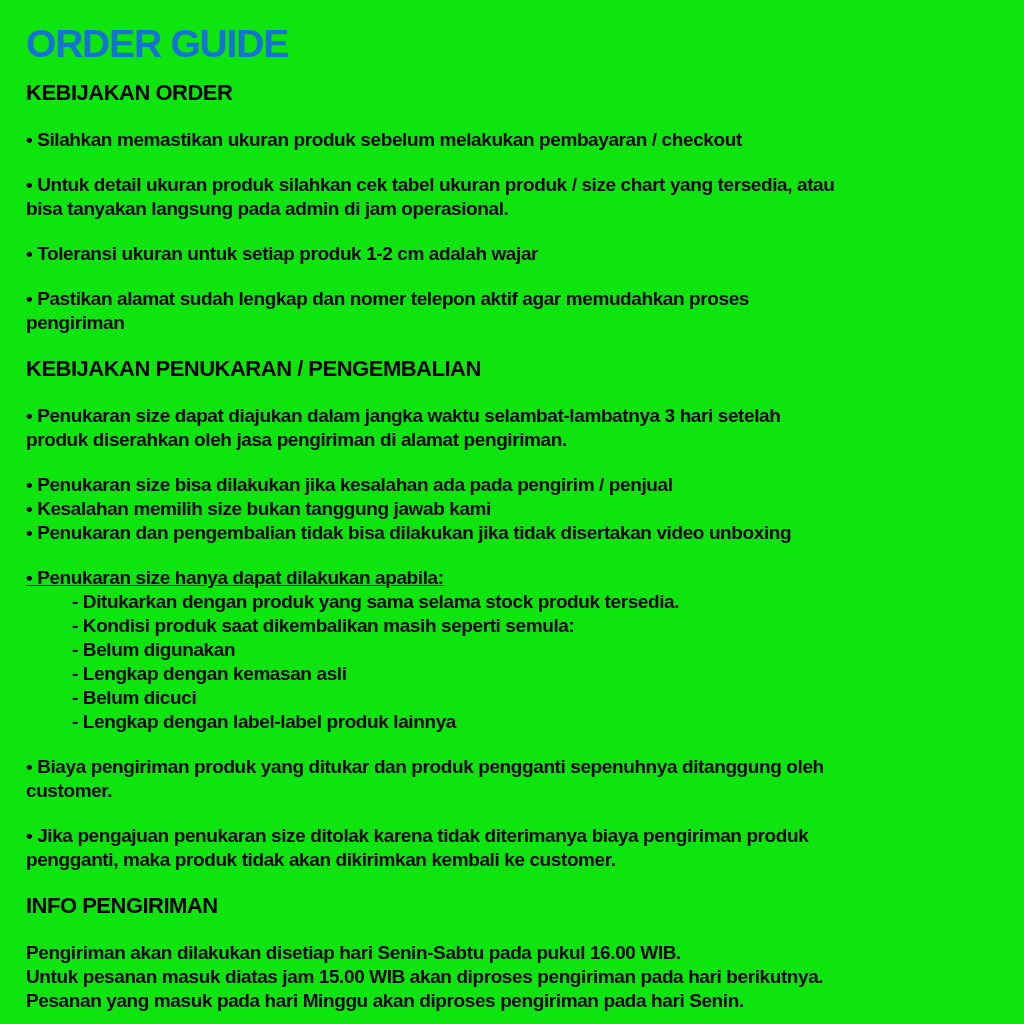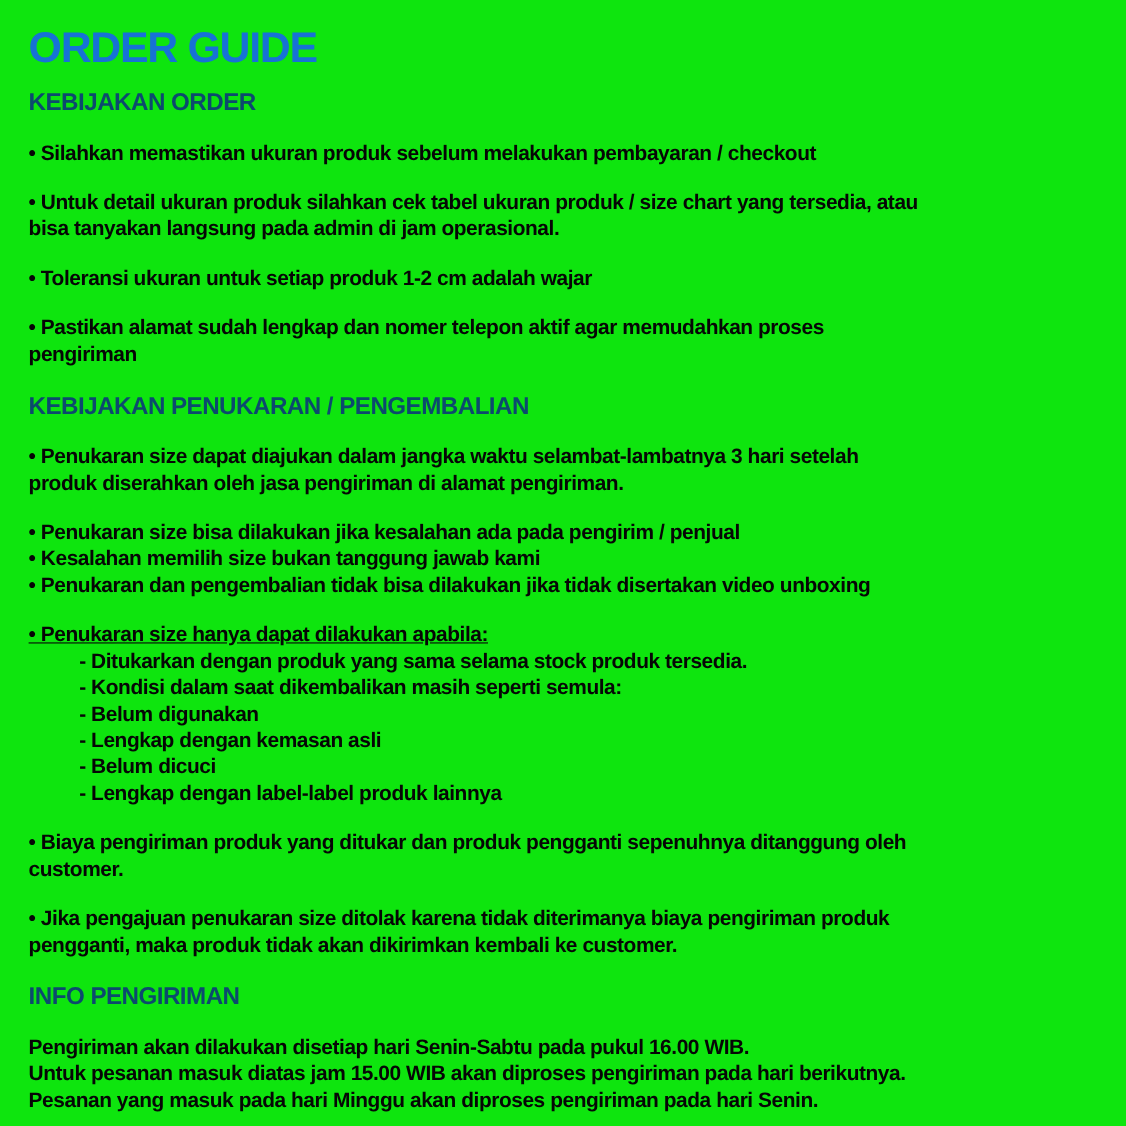--- a/index.html
+++ b/index.html
@@ -25,21 +25,21 @@
     font-size: 39px;
     line-height: 44px;
     letter-spacing: -1.2px;
     color: #1772D6;
     margin: 0 0 14px 0;
   }
   .section-heading {
     font-size: 22px;
     line-height: 26px;
     letter-spacing: -0.5px;
-    color: #0c4a6e;
+    color: #000000;
     margin: 0 0 22px 0;
   }
   .para {
     font-size: 19px;
     line-height: 24px;
     letter-spacing: -0.4px;
     margin: 0 0 21px 0;
     white-space: pre-line;
   }
   .cond-block {
@@ -76,21 +76,21 @@
   <h2 class="section-heading">KEBIJAKAN PENUKARAN / PENGEMBALIAN</h2>
   <p class="para">• Penukaran size dapat diajukan dalam jangka waktu selambat-lambatnya 3 hari setelah
 produk diserahkan oleh jasa pengiriman di alamat pengiriman.</p>
   <p class="para">• Penukaran size bisa dilakukan jika kesalahan ada pada pengirim / penjual
 • Kesalahan memilih size bukan tanggung jawab kami
 • Penukaran dan pengembalian tidak bisa dilakukan jika tidak disertakan video unboxing</p>
 
   <div class="cond-block">
     <div class="cond-intro">• Penukaran size hanya dapat dilakukan apabila:</div>
     <div class="cond-item">- Ditukarkan dengan produk yang sama selama stock produk tersedia.</div>
-    <div class="cond-item">- Kondisi dalam saat dikembalikan masih seperti semula:</div>
+    <div class="cond-item">- Kondisi produk saat dikembalikan masih seperti semula:</div>
     <div class="cond-item">- Belum digunakan</div>
     <div class="cond-item">- Lengkap dengan kemasan asli</div>
     <div class="cond-item">- Belum dicuci</div>
     <div class="cond-item">- Lengkap dengan label-label produk lainnya</div>
   </div>
 
   <p class="para">• Biaya pengiriman produk yang ditukar dan produk pengganti sepenuhnya ditanggung oleh
 customer.</p>
   <p class="para">• Jika pengajuan penukaran size ditolak karena tidak diterimanya biaya pengiriman produk
 pengganti, maka produk tidak akan dikirimkan kembali ke customer.</p>

